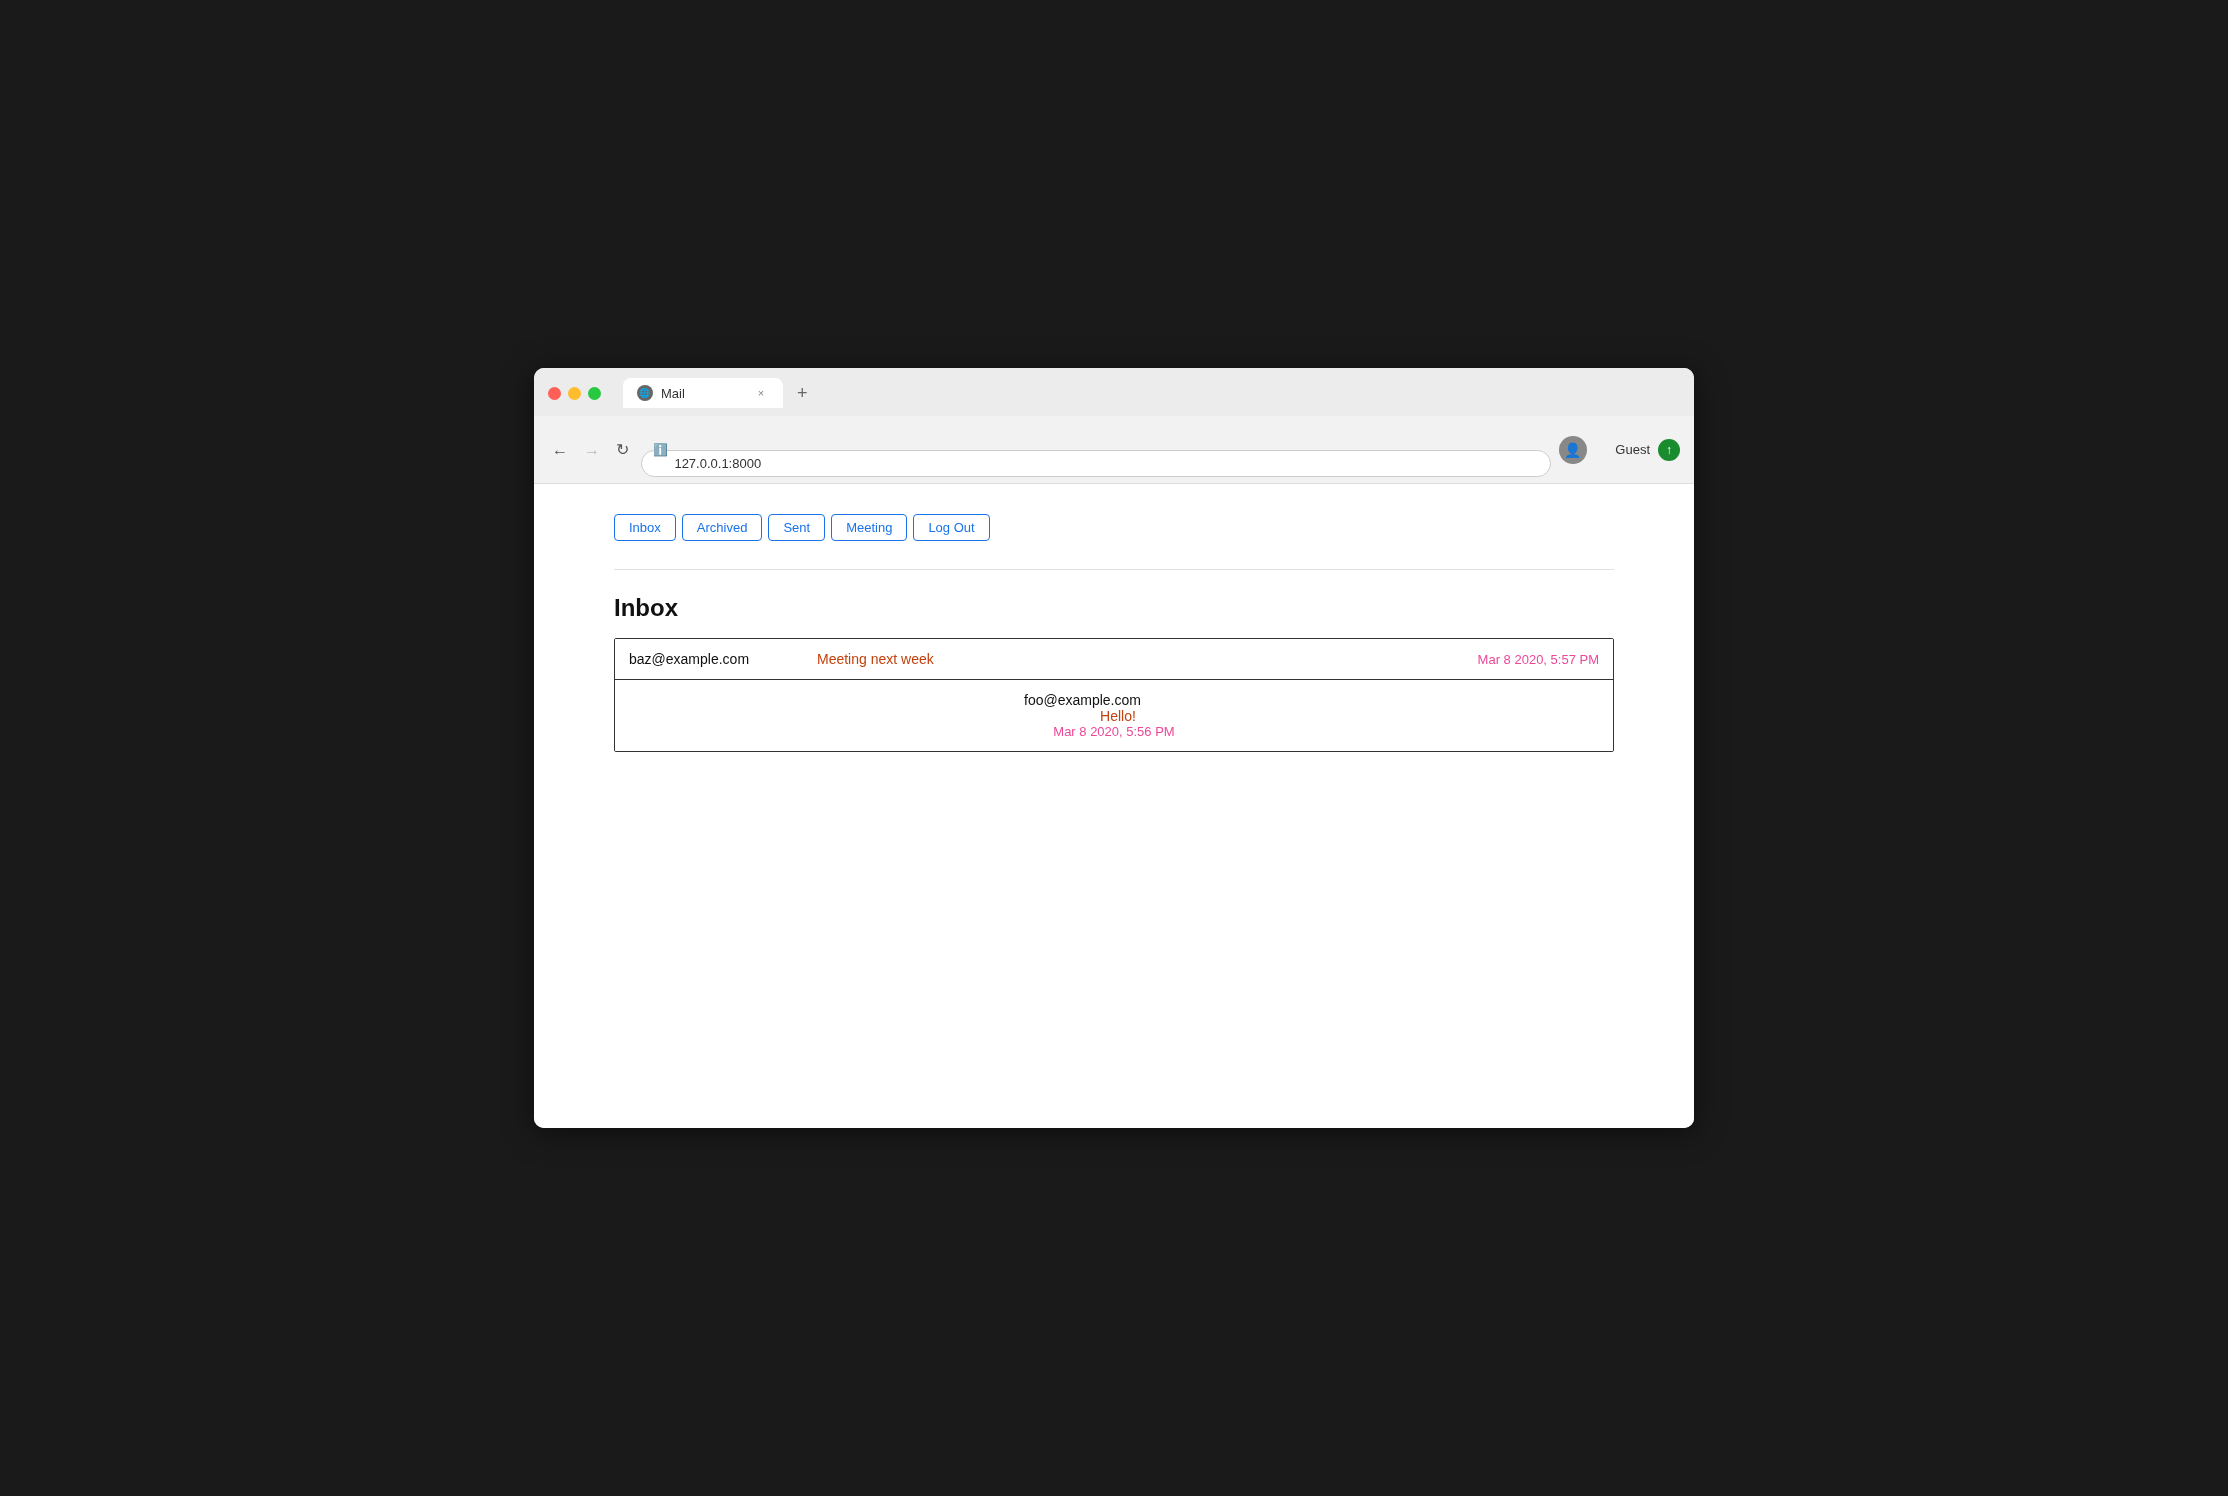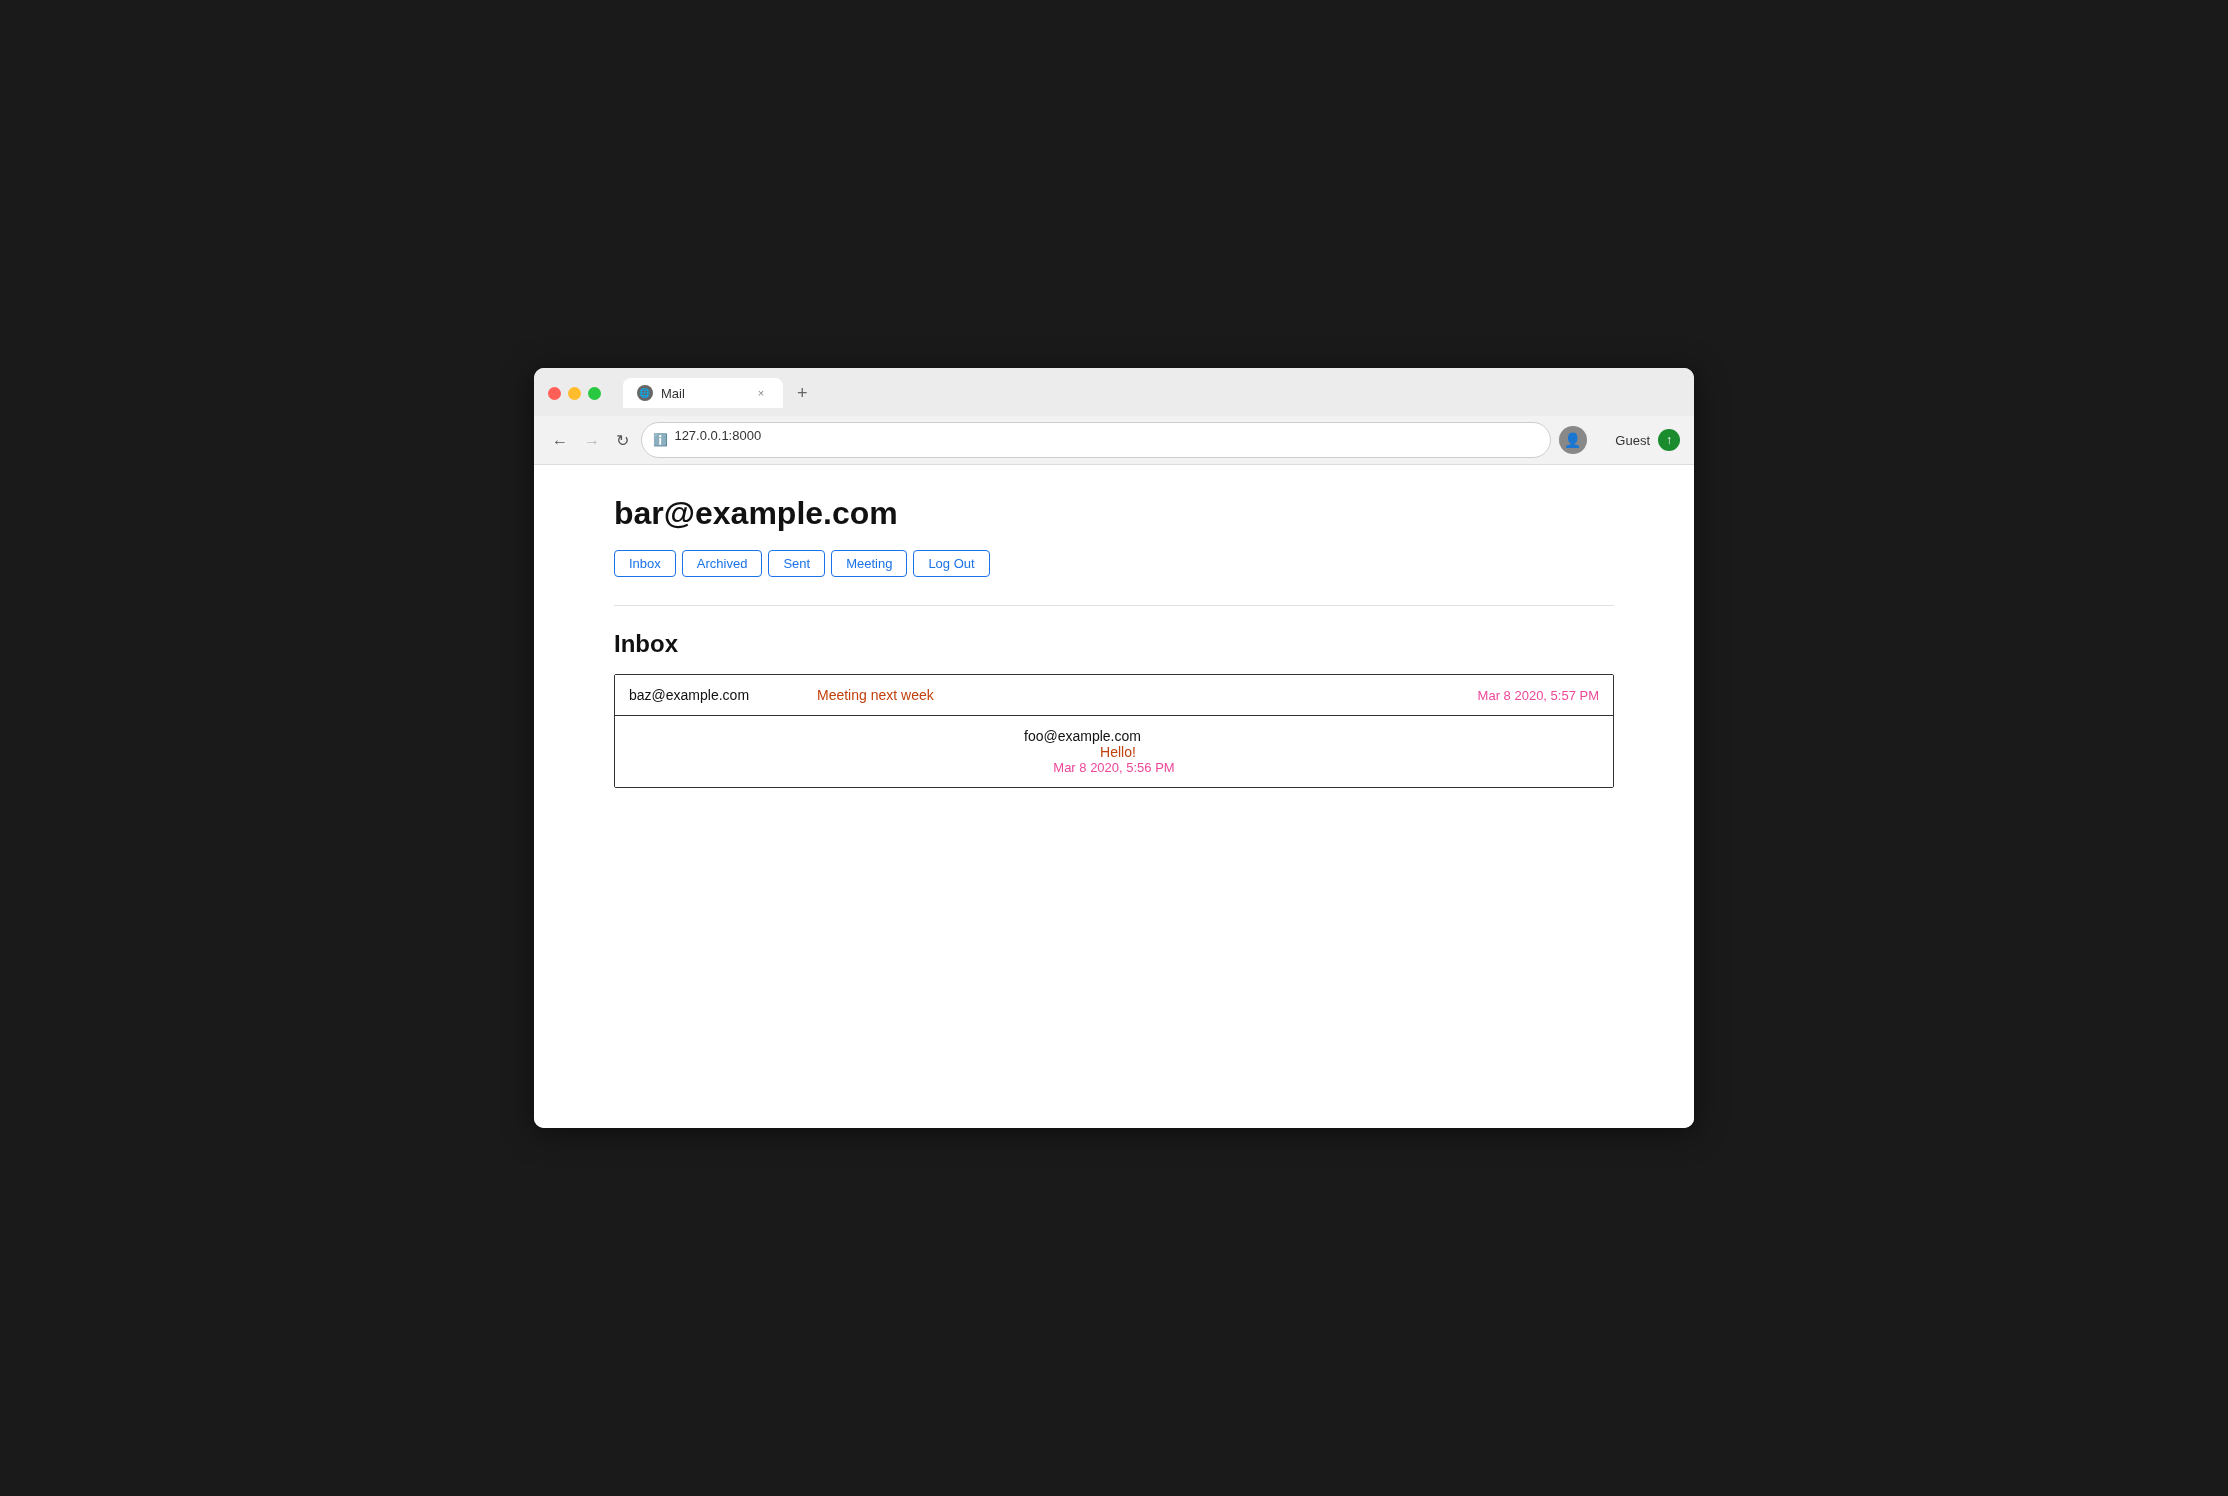--- a/index.html
+++ b/index.html
@@ -146,24 +146,25 @@
       font-size: 12px;
       color: #888;
       z-index: 1;
     }
 
     .address-input-field {
       width: 100%;
       background: #fff;
       border: 1px solid #ccc;
       border-radius: 20px;
-      padding: 5px 14px 14px 32px;
+      padding: 5px 14px 5px 32px;
       font-size: 13px;
       color: #333;
       outline: none;
+      margin-top: 28px;
     }
 
     .profile-area {
       display: flex;
       align-items: center;
       gap: 8px;
     }
 
     .profile-icon {
       width: 28px;
@@ -315,21 +316,20 @@
 
     <div class="profile-area">
       <div class="profile-icon">👤</div>
       <span class="profile-name">Guest</span>
       <div class="update-btn">↑</div>
     </div>
   </div>
 
   <div class="page-content">
 
-    <h1 class="user-email">bar@example.com</h1>
 
     <div class="nav-buttons">
       <a class="nav-link-btn" href="#">Inbox</a>
       <a class="nav-link-btn" href="#">Archived</a>
       <a class="nav-link-btn" href="#">Sent</a>
       <a class="nav-link-btn" href="#">Meeting</a>
       <a class="nav-link-btn" href="#">Log Out</a>
     </div>
 
     <hr class="divider">

